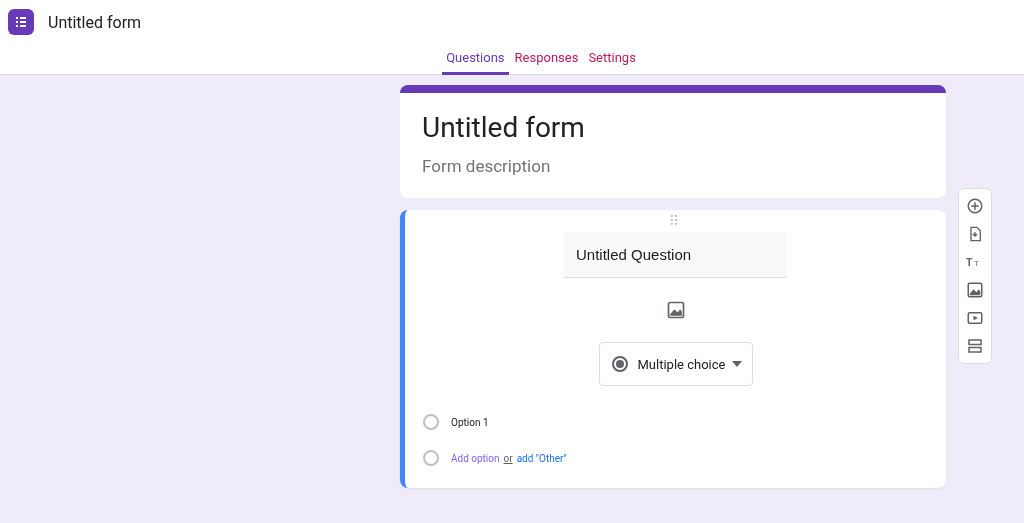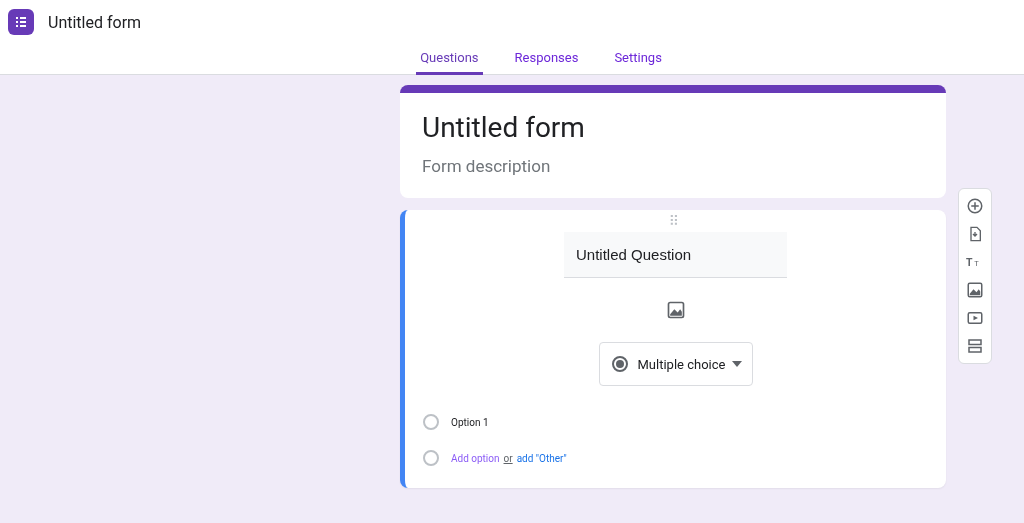--- a/index.html
+++ b/index.html
@@ -37,26 +37,26 @@
     font-size: 16px;
     color: #202124;
   }
   .header-row2 {
     display: flex;
     justify-content: center;
     height: 31px;
   }
   .tabs {
     display: flex;
-    gap: 28px;
+    gap: 2px;
     margin-left: 58px;
   }
   .tab {
     font-size: 13px;
-    color: #6d28d9;
+    color: #be185d;
     padding: 6px 4px 0 4px;
     cursor: pointer;
     border-bottom: 3px solid transparent;
   }
   .tab.active {
     color: #673ab7;
     border-bottom-color: #673ab7;
   }
   
   .canvas {

